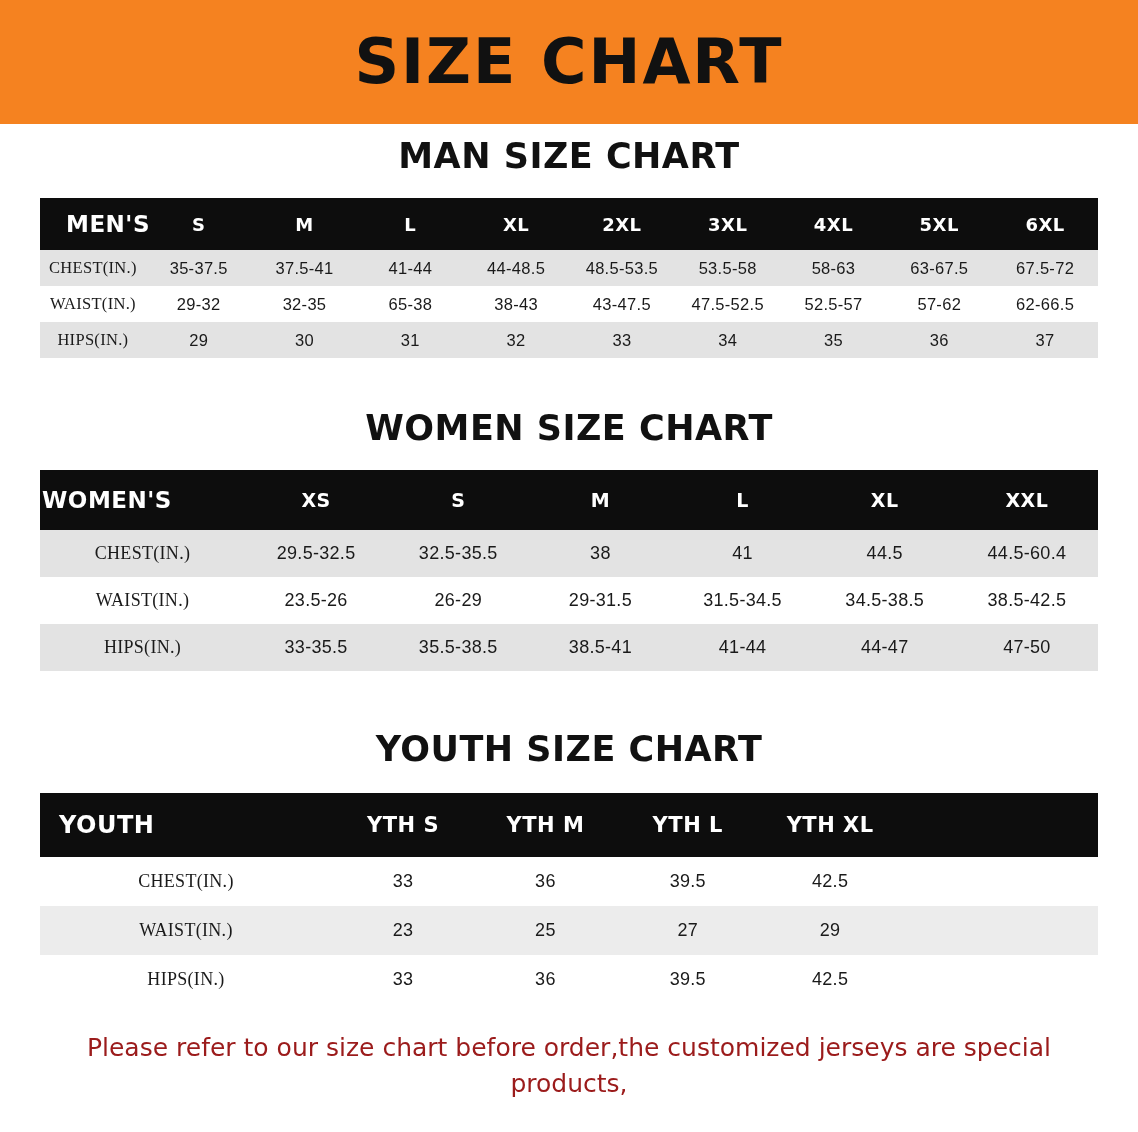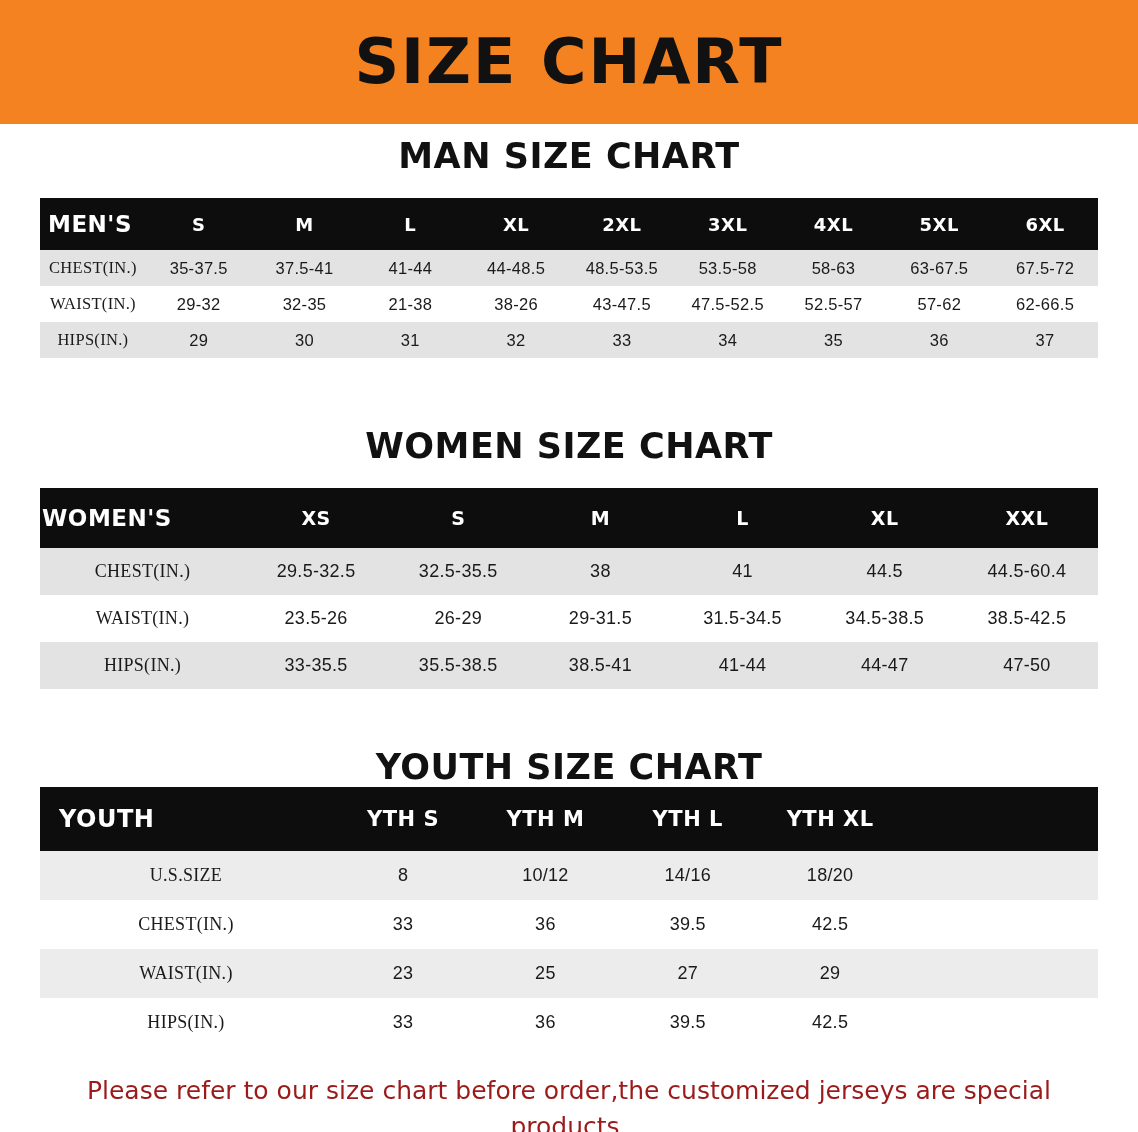--- a/index.html
+++ b/index.html
@@ -35,22 +35,22 @@
   
   .section-title {
     text-align: center;
     font-family: "DejaVu Sans", sans-serif;
     font-weight: bold;
     font-size: 35px;
     letter-spacing: 0.5px;
     color: #111111;
   }
   .title-man    { margin-top: 12px; margin-bottom: 22px; }
-  .title-women  { margin-top: 68px; margin-bottom: 22px; }
-  .title-youth  { margin-top: 58px; }
+  .title-women  { margin-top: 50px; margin-bottom: 22px; }
+  .title-youth  { margin-top: 58px; margin-bottom: 24px; }
 
   
   .table-wrap {
     width: 1058px;
     margin: 0 auto;
   }
   table {
     width: 100%;
     border-collapse: collapse;
     table-layout: fixed;
@@ -62,21 +62,21 @@
   thead th {
     font-family: "DejaVu Sans", sans-serif;
     font-weight: bold;
     font-size: 19px;
     padding: 13px 2px;
     text-align: center;
     letter-spacing: 0.5px;
   }
   thead th.rowhead {
     text-align: left;
-    padding-left: 8px;
+    padding-left: 26px;
     font-size: 22px;
   }
   tbody td {
     font-size: 17px;
     text-align: center;
     padding: 9px 2px;
     color: #1a1a1a;
     letter-spacing: 0.3px;
   }
   tbody td.rowhead {
@@ -149,22 +149,22 @@
         <td>48.5-53.5</td>
         <td>53.5-58</td>
         <td>58-63</td>
         <td>63-67.5</td>
         <td>67.5-72</td>
       </tr>
       <tr class="plain">
         <td class="rowhead">WAIST(IN.)</td>
         <td>29-32</td>
         <td>32-35</td>
-        <td>21-38</td>
-        <td>38-26</td>
+        <td>65-38</td>
+        <td>38-43</td>
         <td>43-47.5</td>
         <td>47.5-52.5</td>
         <td>52.5-57</td>
         <td>57-62</td>
         <td>62-66.5</td>
       </tr>
       <tr class="shade">
         <td class="rowhead">HIPS(IN.)</td>
         <td>29</td>
         <td>30</td>
@@ -233,28 +233,20 @@
       <tr>
         <th class="rowhead" style="width:24%">YOUTH</th>
         <th>YTH S</th>
         <th>YTH M</th>
         <th>YTH L</th>
         <th>YTH XL</th>
         <th style="width:15%"></th>
       </tr>
     </thead>
     <tbody>
-      <tr class="shade">
-        <td class="rowhead">U.S.SIZE</td>
-        <td>8</td>
-        <td>10/12</td>
-        <td>14/16</td>
-        <td>18/20</td>
-        <td></td>
-      </tr>
       <tr class="plain">
         <td class="rowhead">CHEST(IN.)</td>
         <td>33</td>
         <td>36</td>
         <td>39.5</td>
         <td>42.5</td>
         <td></td>
       </tr>
       <tr class="shade">
         <td class="rowhead">WAIST(IN.)</td>

